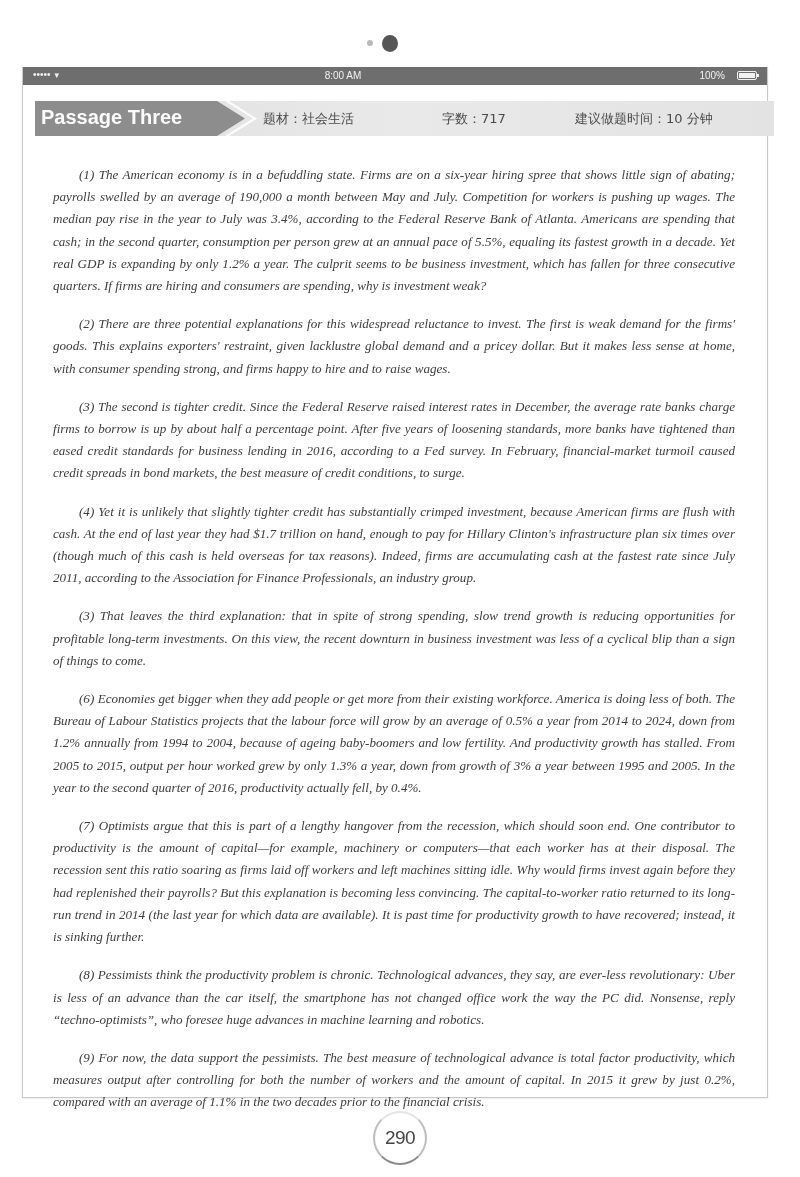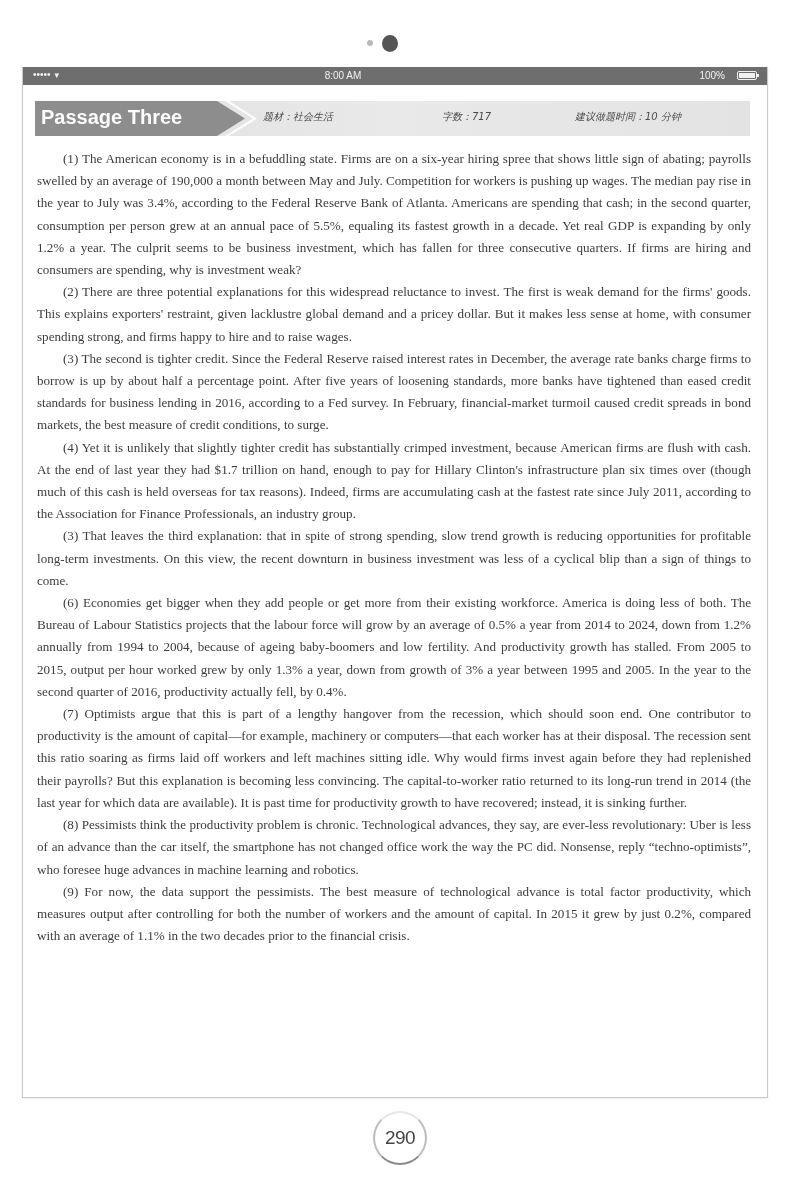--- a/index.html
+++ b/index.html
@@ -9,30 +9,30 @@
     .cam-big { position: absolute; left: 382px; top: 1px; width: 16px; height: 17px; border-radius: 50%; background: #555; }
     .frame { position: absolute; left: 22px; top: 67px; width: 744px; height: 1030px; border: 1px solid #c9c9c9; border-top: none; background: #fff; box-shadow: 0 1px 2px rgba(0,0,0,0.08); }
     .status-bar { position: absolute; left: 0; top: 0; width: 744px; height: 18px; background: #6e6e6e; color: #f2f2f2; font-family: "Liberation Sans", sans-serif; font-size: 10px; }
     .sb-left { position: absolute; left: 10px; top: 2px; letter-spacing: 0px; }
     .sb-center { position: absolute; left: 0; width: 640px; text-align: center; top: 3px; }
     .sb-right { position: absolute; right: 10px; top: 3px; display: flex; align-items: center; gap: 12px; }
     .battery { width: 18px; height: 7px; border: 1px solid #f2f2f2; border-radius: 2px; position: relative; }
     .battery::before { content: ""; position: absolute; left: 1px; top: 1px; right: 1px; bottom: 1px; background: #f2f2f2; }
     .battery::after { content: ""; position: absolute; right: -3px; top: 2px; width: 2px; height: 3px; background: #f2f2f2; }
     .wifi { display: inline-block; margin-left: 4px; font-size: 9px; }
-    .header-band { position: absolute; left: 12px; top: 34px; width: 715px; height: 35px; background: linear-gradient(90deg,#e0e0e0,#e9e9e9 50%,#e3e3e3); }
+    .header-band { position: absolute; left: 12px; top: 34px; width: 715px; height: 35px; background: linear-gradient(90deg,#e0e0e0,#e9e9e9 50%,#e3e3e3); padding-left: 24px; }
     .passage-tag { position: absolute; left: 0; top: 0; height: 35px; width: 210px; background: #8d8d8d; clip-path: polygon(0 0, 182px 0, 210px 17.5px, 182px 35px, 0 35px); }
     .passage-tag-outline { position: absolute; left: 0; top: 0; height: 35px; width: 222px; background: #ffffff; clip-path: polygon(190px 0, 194px 0, 222px 17.5px, 194px 35px, 190px 35px, 218px 17.5px); opacity: 0.9; }
     .passage-title { position: absolute; left: 6px; top: 5px; font-family: "Liberation Sans", sans-serif; font-weight: bold; font-size: 20px; color: #fbfbfb; letter-spacing: 0px; }
-    .meta { position: absolute; top: 9px; font-family: "DejaVu Sans", sans-serif; font-size: 10px; color: #4a4a4a; font-style: italic; }
+    .meta { position: absolute; top: 9px; font-family: "DejaVu Sans", sans-serif; font-size: 13px; color: #4a4a4a; }
     .meta-topic { left: 228px; }
     .meta-words { left: 407px; text-align: center; }
     .meta-time { left: 540px; }
     .content { position: absolute; left: 14px; top: 81px; width: 714px; font-size: 13.1px; line-height: 22.2px; text-align: justify; color: #3c3c3c; }
-    .para { margin: 0; text-indent: 26px; }
+    .para { margin: 16px; text-indent: 26px; font-style: italic; }
     .page-num-wrap { position: absolute; left: 373px; top: 1111px; width: 54px; height: 54px; }
     .page-circle { position: absolute; left: 0; top: 0; width: 50px; height: 50px; border-radius: 50%; border: 2px solid transparent; border-bottom-color: #8a8a8a; border-left-color: #bdbdbd; border-right-color: #bdbdbd; border-top-color: #e6e6e6; }
     .page-num { position: absolute; left: 0; width: 54px; top: 16px; text-align: center; font-family: "Liberation Sans", sans-serif; font-size: 19px; color: #444; letter-spacing: -0.5px; }
   </style>
 </head>
 <body>
 
 <div class="camera">
   <span class="cam-small"></span>
   <span class="cam-big"></span>

